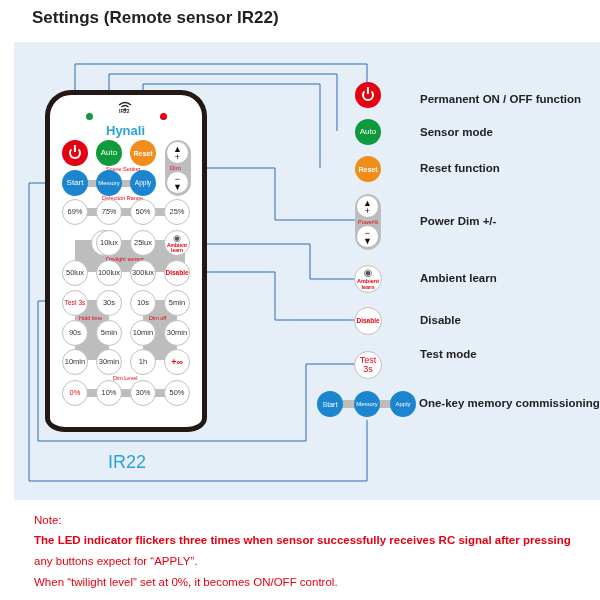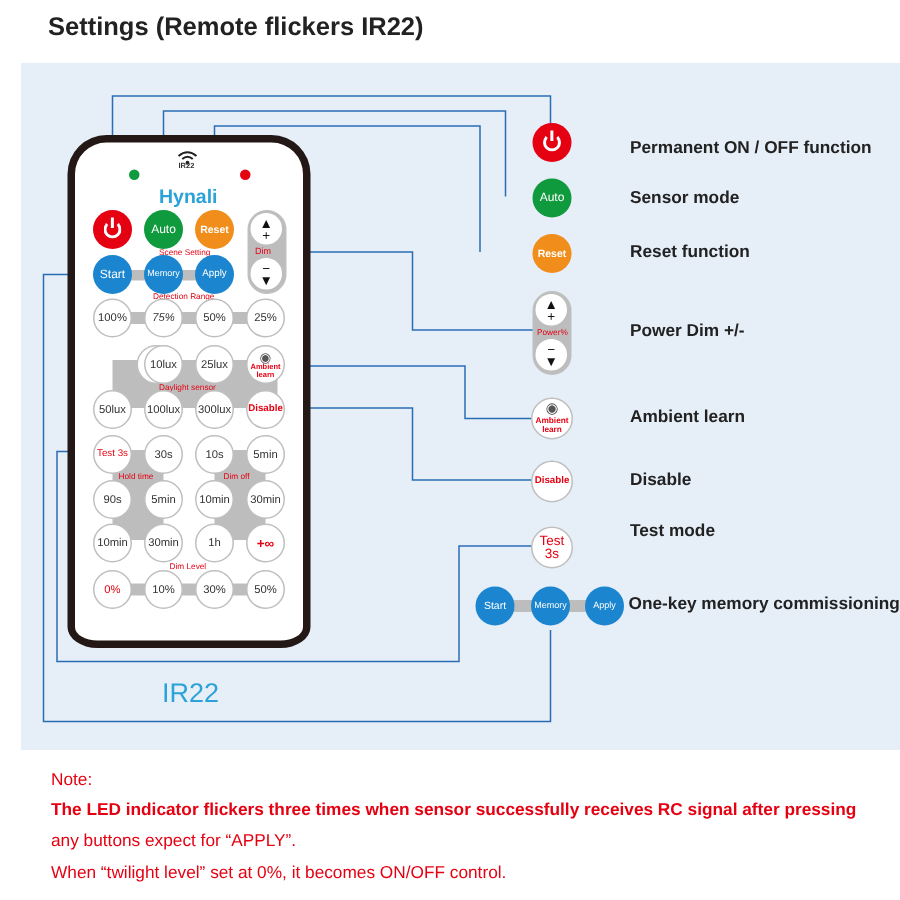--- a/index.html
+++ b/index.html
@@ -23,21 +23,21 @@
   .note{position:absolute;left:34px;color:#e50012;font-size:11.5px;line-height:20px;}
   .led{position:absolute;width:7px;height:7px;border-radius:50%;}
   .power-ring{width:12px;height:12px;border:2.2px solid #fff;border-radius:50%;border-top-color:transparent;box-sizing:border-box;position:relative;}
   .power-ring::after{content:"";position:absolute;left:50%;top:-4px;width:2.2px;height:7px;background:#fff;transform:translateX(-50%);}
   .dimpill{position:absolute;width:26px;height:56px;border-radius:13px;background:#bdbdbd;border:1.5px solid #bfbfbf;box-sizing:border-box;}
   .dimcirc{position:absolute;left:1px;width:21px;height:21px;border-radius:50%;background:#fff;display:flex;flex-direction:column;align-items:center;justify-content:center;font-size:9px;line-height:8px;color:#111;}
 </style>
 </head>
 <body>
 
-<div class="title">Settings (Remote flickers IR22)</div>
+<div class="title">Settings (Remote sensor IR22)</div>
 <div class="panel"></div>
 
 <svg class="lines">
   <g fill="none" stroke="#2a6db5" stroke-width="1">
     <polyline points="75,140 75,64 367,64 367,84"></polyline>
     <polyline points="109,141 109,74 337,74 337,131"></polyline>
     <polyline points="143,141 143,84 320,84 320,168"></polyline>
     <polyline points="194,168 275,168 275,220 356,220"></polyline>
     <polyline points="194,244 310,244 310,279 356,279"></polyline>
     <polyline points="194,272 275,272 275,320 356,320"></polyline>
@@ -79,21 +79,21 @@
 </div>
 
 <div class="sect" style="left:106px;top:166px;">Scene Setting</div>
 <div class="grey-bg" style="left:75px;top:180px;width:70px;height:7px;"></div>
 <div class="btn blue" style="left:62px;top:170px;width:26px;height:26px;">Start</div>
 <div class="btn blue" style="left:96px;top:170px;width:26px;height:26px;font-size:6px;">Memory</div>
 <div class="btn blue" style="left:130px;top:170px;width:26px;height:26px;font-size:6.5px;">Apply</div>
 
 <div class="sect" style="left:102px;top:195px;">Detection Range</div>
 <div class="grey-bg" style="left:75px;top:208px;width:110px;height:8px;"></div>
-<div class="btn gbtn" style="left:62px;top:199px;">100%</div>
+<div class="btn gbtn" style="left:62px;top:199px;">69%</div>
 <div class="btn gbtn" style="left:96px;top:199px;font-style:italic;">75%</div>
 <div class="btn gbtn" style="left:130px;top:199px;">50%</div>
 <div class="btn gbtn" style="left:164px;top:199px;">25%</div>
 
 <div class="grey-bg" style="left:75px;top:240px;width:110px;height:32px;"></div>
 <div class="btn gbtn" style="left:62px;top:230px;margin-left:29px;">2lux</div>
 <div class="btn gbtn" style="left:96px;top:230px;text-align:center;">10lux</div>
 <div class="btn gbtn" style="left:130px;top:230px;">25lux</div>
 <div class="btn gbtn lbl-red" style="left:164px;top:230px;flex-direction:column;font-size:5px;font-weight:bold;">
   <span style="font-size:9px;color:#555;">◉</span>

